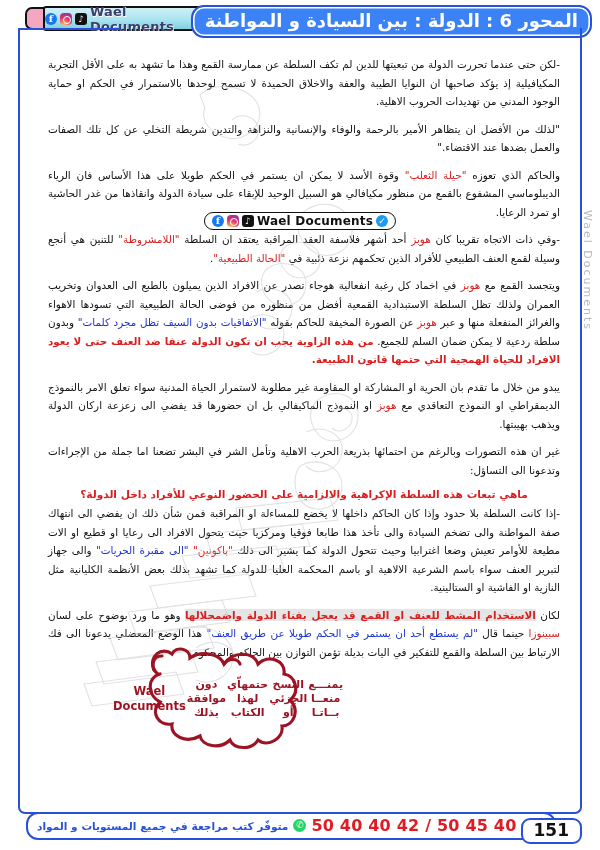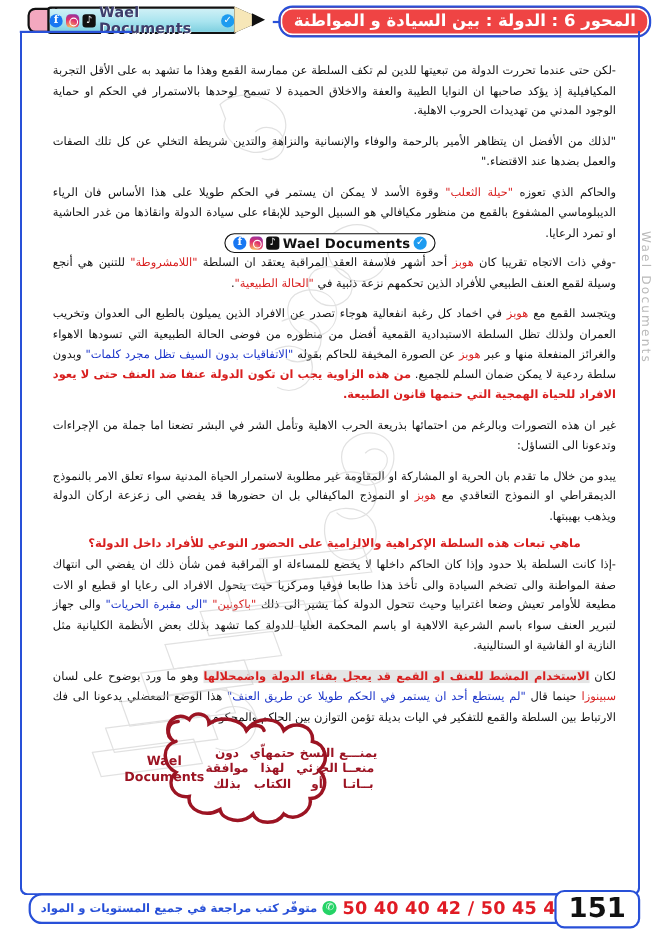--- a/index.html
+++ b/index.html
@@ -22,26 +22,26 @@
   .header-row {
     position: absolute;
     top: 3px; left: 0; right: 0;
     height: 30px;
   }
 
   .chapter-pill {
     position: absolute;
     top: 2px;
     right: 8px;
-    background: #ef4444;
+    background: #3b82f6;
     color: #ffffff;
     border: 2.2px solid #2850d8;
     border-radius: 13px;
     padding: 2px 12px 3px 12px;
-    font-size: 15px;
+    font-size: 18px;
     font-weight: bold;
     line-height: 1.35;
     white-space: nowrap;
     box-shadow: 0 0 0 1.6px #fff inset;
     direction: rtl;
   }
 
   .pill-connector {
     position: absolute;
     top: 16px;
@@ -277,21 +277,21 @@
     z-index: 6;
   }
   .page-num {
     position: absolute;
     right: 18px;
     bottom: 6px;
     border: 2.2px solid #2850d8;
     border-radius: 9px;
     background: #fff;
     padding: 0 11px 2px 11px;
-    font-size: 25px;
+    font-size: 17px;
     font-weight: bold;
     color: #111;
     direction: ltr;
     z-index: 7;
   }
 </style>
 </head>
 <body>
 
 <div id="page">
@@ -361,23 +361,23 @@
     <p class="para">-لكن حتى عندما تحررت الدولة من تبعيتها للدين لم تكف السلطة عن ممارسة القمع وهذا ما تشهد به على الأقل التجربة المكيافيلية إذ يؤكد صاحبها ان النوايا الطيبة والعفة والاخلاق الحميدة لا تسمح لوحدها بالاستمرار في الحكم او حماية الوجود المدني من تهديدات الحروب الاهلية.</p>
 
     <p class="para blue">"لذلك من الأفضل ان يتظاهر الأمير بالرحمة والوفاء والإنسانية والنزاهة والتدين شريطة التخلي عن كل تلك الصفات والعمل بضدها عند الاقتضاء."</p>
 
     <p class="para"><span>والحاكم الذي تعوزه </span><span class="red">"حيلة الثعلب"</span><span> وقوة الأسد لا يمكن ان يستمر في الحكم طويلا على هذا الأساس فان الرياء الديبلوماسي المشفوع بالقمع من منظور مكيافالي هو السبيل الوحيد للإبقاء على سيادة الدولة وانقاذها من غدر الحاشية او تمرد الرعايا.</span></p>
 
     <p class="para"><span>-وفي ذات الاتجاه تقريبا كان </span><span class="red">هوبز</span><span> أحد أشهر فلاسفة العقد المراقبة يعتقد ان السلطة </span><span class="red">"اللامشروطة"</span><span> للتنين هي أنجع وسيلة لقمع العنف الطبيعي للأفراد الذين تحكمهم نزعة ذئبية في </span><span class="red">"الحالة الطبيعية"</span><span>.</span></p>
 
     <p class="para"><span>ويتجسد القمع مع </span><span class="red">هوبز</span><span> في اخماد كل رغبة انفعالية هوجاء تصدر عن الافراد الذين يميلون بالطبع الى العدوان وتخريب العمران ولذلك تظل السلطة الاستبدادية القمعية أفضل من منظوره من فوضى الحالة الطبيعية التي تسودها الاهواء والغرائز المنفعلة منها و عبر </span><span class="red">هوبز</span><span> عن الصورة المخيفة للحاكم بقوله </span><span class="blue">"الاتفاقيات بدون السيف تظل مجرد كلمات"</span><span> وبدون سلطة ردعية لا يمكن ضمان السلم للجميع. </span><span class="redb">من هذه الزاوية يجب ان تكون الدولة عنفا ضد العنف حتى لا يعود الافراد للحياة الهمجية التي حتمها قانون الطبيعة.</span></p>
 
+    <p class="para"><span>يبدو من خلال ما تقدم بان الحرية او المشاركة او المقاومة غير مطلوبة لاستمرار الحياة المدنية سواء تعلق الامر بالنموذج الديمقراطي او النموذج التعاقدي مع </span><span class="red">هوبز</span><span> او النموذج الماكيفالي بل ان حضورها قد يفضي الى زعزعة اركان الدولة ويذهب بهيبتها.</span></p>
+
     <p class="para">غير ان هذه التصورات وبالرغم من احتمائها بذريعة الحرب الاهلية وتأمل الشر في البشر تضعنا اما جملة من الإجراءات وتدعونا الى التساؤل:</p>
-
-    <p class="para"><span>يبدو من خلال ما تقدم بان الحرية او المشاركة او المقاومة غير مطلوبة لاستمرار الحياة المدنية سواء تعلق الامر بالنموذج الديمقراطي او النموذج التعاقدي مع </span><span class="red">هوبز</span><span> او النموذج الماكيفالي بل ان حضورها قد يفضي الى زعزعة اركان الدولة ويذهب بهيبتها.</span></p>
 
     <p class="q-red">ماهي تبعات هذه السلطة الإكراهية والالزامية على الحضور النوعي للأفراد داخل الدولة؟</p>
 
     <p class="para"><span>-إذا كانت السلطة بلا حدود وإذا كان الحاكم داخلها لا يخضع للمساءلة او المراقبة فمن شأن ذلك ان يفضي الى انتهاك صفة المواطنة والى تضخم السيادة والى تأخذ هذا طابعا فوقيا ومركزيا حيث يتحول الافراد الى رعايا او قطيع او الات مطيعة للأوامر تعيش وضعا اغترابيا وحيث تتحول الدولة كما يشير الى ذلك </span><span class="red">"باكونين"</span><span class="blue"> "الى مقبرة الحريات"</span><span> والى جهاز لتبرير العنف سواء باسم الشرعية الالاهية او باسم المحكمة العليا للدولة كما تشهد بذلك بعض الأنظمة الكليانية مثل النازية او الفاشية او الستالينية.</span></p>
 
     <p class="para"><span>لكان </span><span class="red hl">الاستخدام المشط للعنف او القمع قد يعجل بفناء الدولة واضمحلالها</span><span> وهو ما ورد بوضوح على لسان </span><span class="red">سبينوزا</span><span> حينما قال </span><span class="blue">"لم يستطع أحد ان يستمر في الحكم طويلا عن طريق العنف"</span><span> هذا الوضع المعضلي يدعونا الى فك الارتباط بين السلطة والقمع للتفكير في اليات بديلة تؤمن التوازن بين الحاكم والمحكوم.</span></p>
 
   </div>
 
   <div class="stamp">

